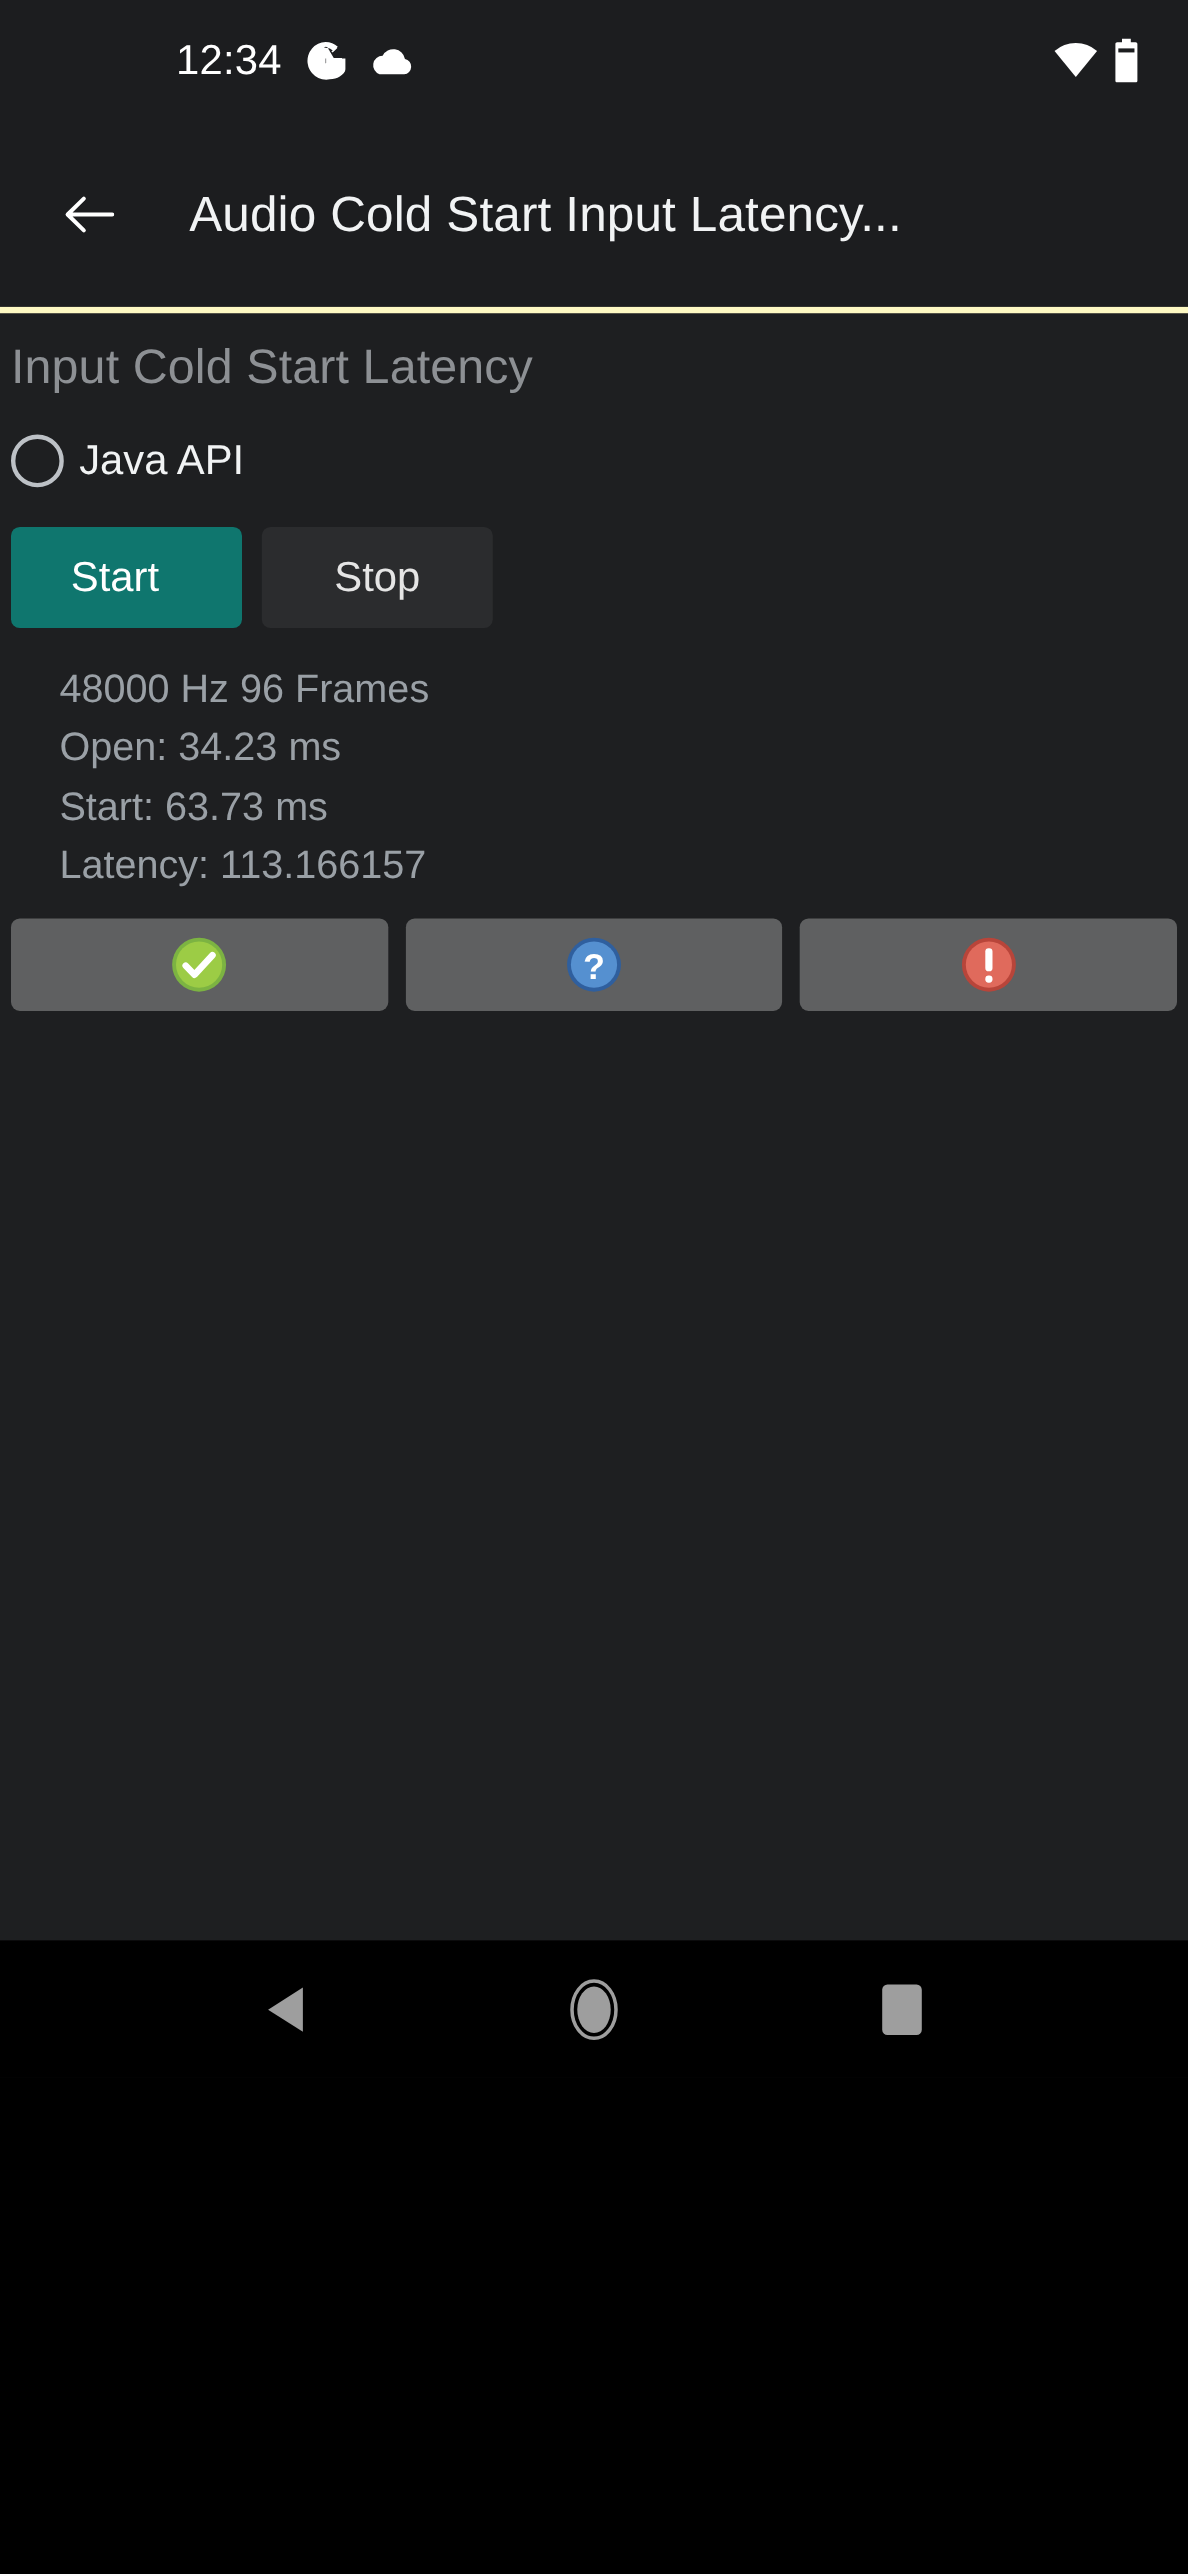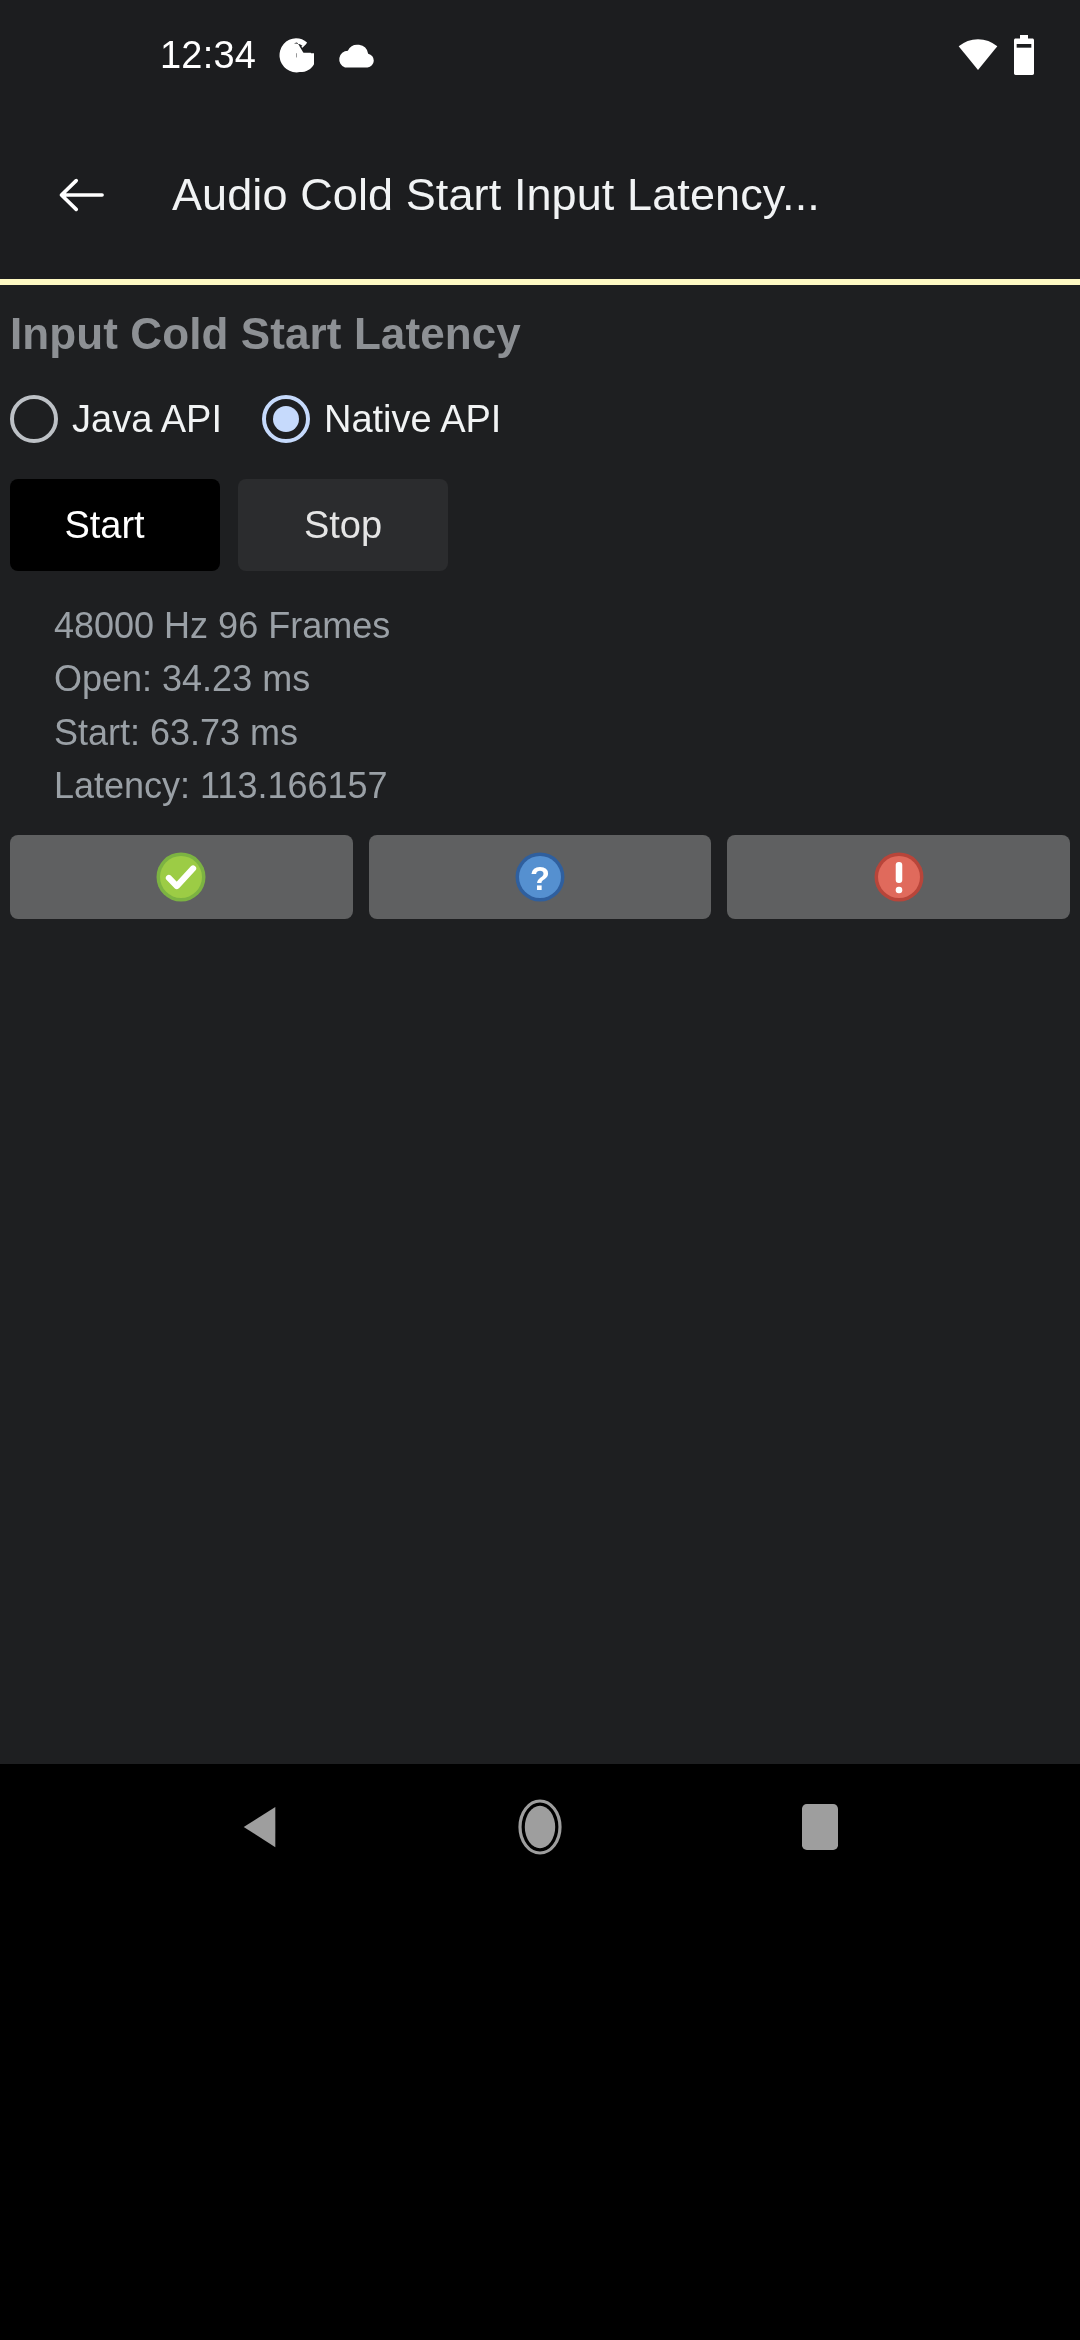--- a/index.html
+++ b/index.html
@@ -88,21 +88,21 @@
   .content {
     flex: 1 1 auto;
     background: #1e1f21;
     padding: 0 10px;
     overflow: hidden;
   }
 
   .section-title {
     color: #8d9094;
     font-size: 44px;
-    font-weight: 700;
+    font-weight: 400;
     padding: 24px 0 14px 0;
     letter-spacing: 0.1px;
   }
 
   
   .radio-row {
     display: flex;
     align-items: center;
     height: 76px;
     margin-top: 8px;
@@ -146,21 +146,21 @@
     border-radius: 8px;
     display: flex;
     align-items: center;
     justify-content: center;
     font-size: 38px;
     padding: 0 40px;
     border: none;
     font-family: "Liberation Sans", sans-serif;
   }
   .btn.enabled {
-    background: #000000;
+    background: #0f766e;
     color: #ffffff;
     padding-left: 19px;
   }
   .btn.disabled {
     background: #2b2c2e;
     color: #e5e5e5;
   }
 
   
   .results {
@@ -261,26 +261,20 @@
   </div>
 
   <div class="content">
 
     <div class="section-title">Input Cold Start Latency</div>
 
     <div class="radio-row">
       <label class="radio-opt">
         <span class="radio-ring off"></span>
         <span class="radio-label">Java API</span>
-      </label>
-      <label class="radio-opt">
-        <span class="radio-ring on">
-          <span class="radio-dot"></span>
-        </span>
-        <span class="radio-label">Native API</span>
       </label>
     </div>
 
     <div class="btn-row">
       <button class="btn enabled">Start</button>
       <button class="btn disabled">Stop</button>
     </div>
 
     <div class="results">
       <div class="result-line">48000 Hz 96 Frames</div>

